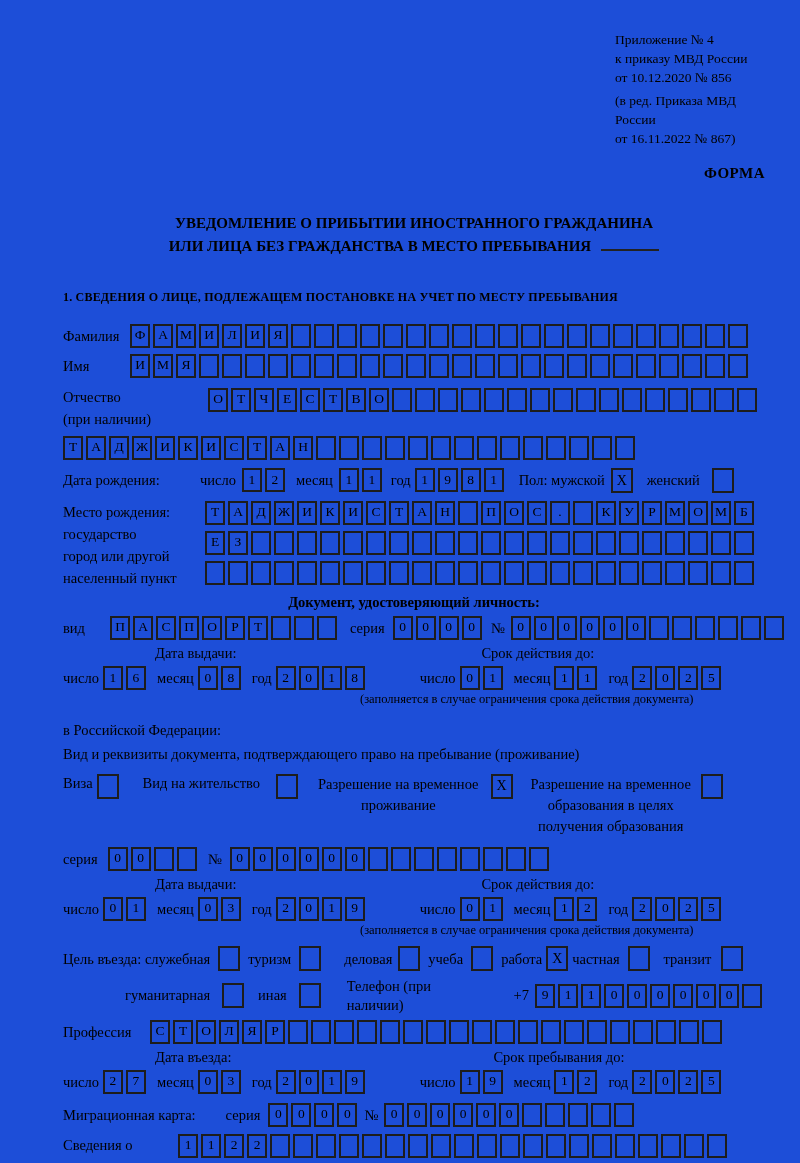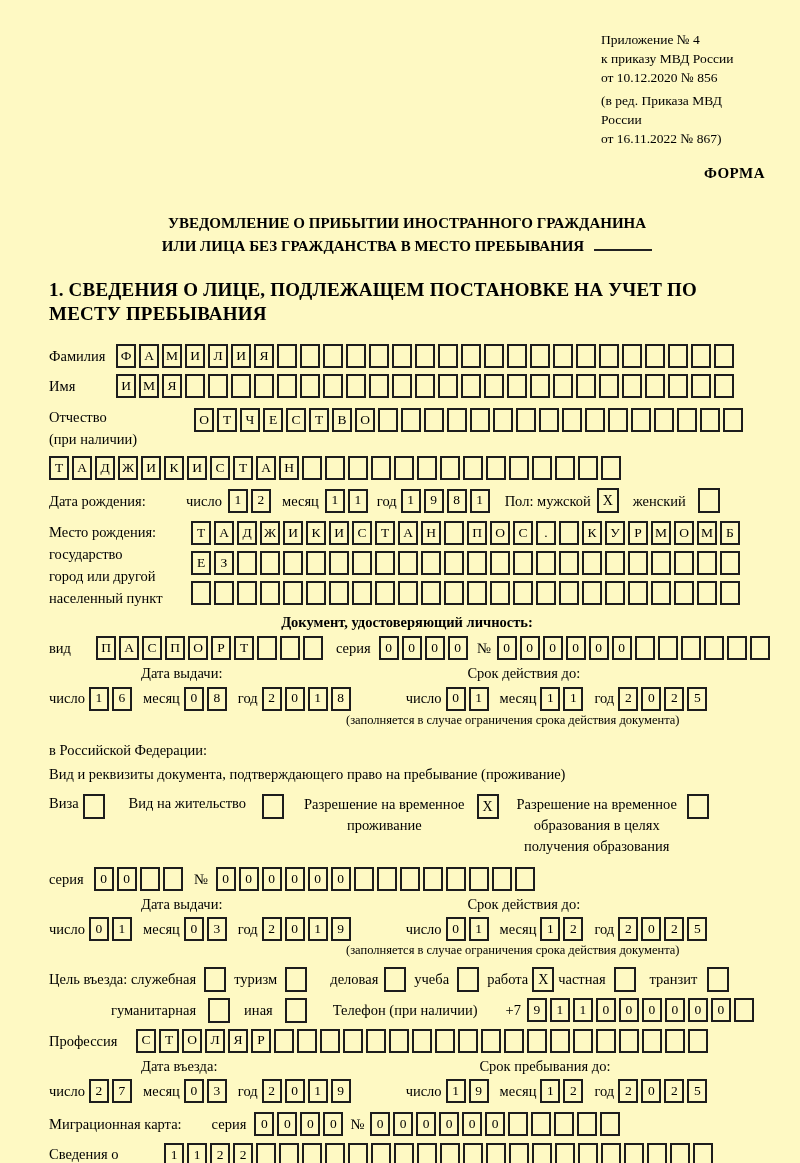--- a/index.html
+++ b/index.html
@@ -1,29 +1,29 @@
 <!DOCTYPE html>
 <html><head>
 <meta charset="utf-8">
 <style>
   html,body{margin:0;padding:0;background:#fff;}
   .page{
     width:800px;height:1163px;box-sizing:border-box;position:relative;
-    padding:30px 35px 10px 49px;
-    background:#fef9c3;color:#000;
+    padding:30px 35px 10px 63px;
+    background:#1d4ed8;color:#000;
     font-family:"Liberation Serif","DejaVu Serif",serif;
     font-size:14.5px;line-height:1.25;
     overflow:hidden;
   }
   .appendix{margin-left:552px;font-size:13.5px;line-height:19px;}
   .appendix .gap{margin-top:4px;}
   .forma{text-align:right;font-weight:bold;font-size:15px;margin-top:16px;letter-spacing:.5px;}
   .title{text-align:center;font-weight:bold;font-size:15px;margin-top:29px;line-height:23px;}
   .blankline{display:inline-block;width:58px;border-bottom:2px solid #222;height:14px;margin-left:10px;}
-  .sect{font-weight:bold;font-size:19px;margin-top:20px;letter-spacing:.2px;}
+  .sect{font-weight:bold;font-size:12px;margin-top:32px;letter-spacing:.2px;}
 
   .row{display:flex;align-items:center;margin-top:6px;}
   .row.tight{margin-top:4px;}
   .lbl{flex:none;}
   .cells{display:flex;flex:none;}
   .cell{
     flex:none;box-sizing:border-box;
     width:20px;height:24px;margin-right:3px;
     border:2px solid #1d1d1d;
     display:flex;align-items:center;justify-content:center;
@@ -531,21 +531,21 @@
     <span class="chk" style="margin-left:8px;"></span>
     <span style="margin-left:14px;">транзит</span>
     <span class="chk" style="margin-left:10px;"></span>
   </div>
 
   <div class="row">
     <span style="margin-left:62px;">гуманитарная</span>
     <span class="chk" style="margin-left:12px;"></span>
     <span style="margin-left:14px;">иная</span>
     <span class="chk" style="margin-left:12px;"></span>
-    <span style="margin-left:26px;text-align:center;">Телефон (при наличии)</span>
+    <span style="margin-left:26px;">Телефон (при наличии)</span>
     <span style="margin-left:28px;margin-right:6px;">+7</span>
     <span class="cells">
         <span class="cell">9</span>
         <span class="cell">1</span>
         <span class="cell">1</span>
         <span class="cell">0</span>
         <span class="cell">0</span>
         <span class="cell">0</span>
         <span class="cell">0</span>
         <span class="cell">0</span>

